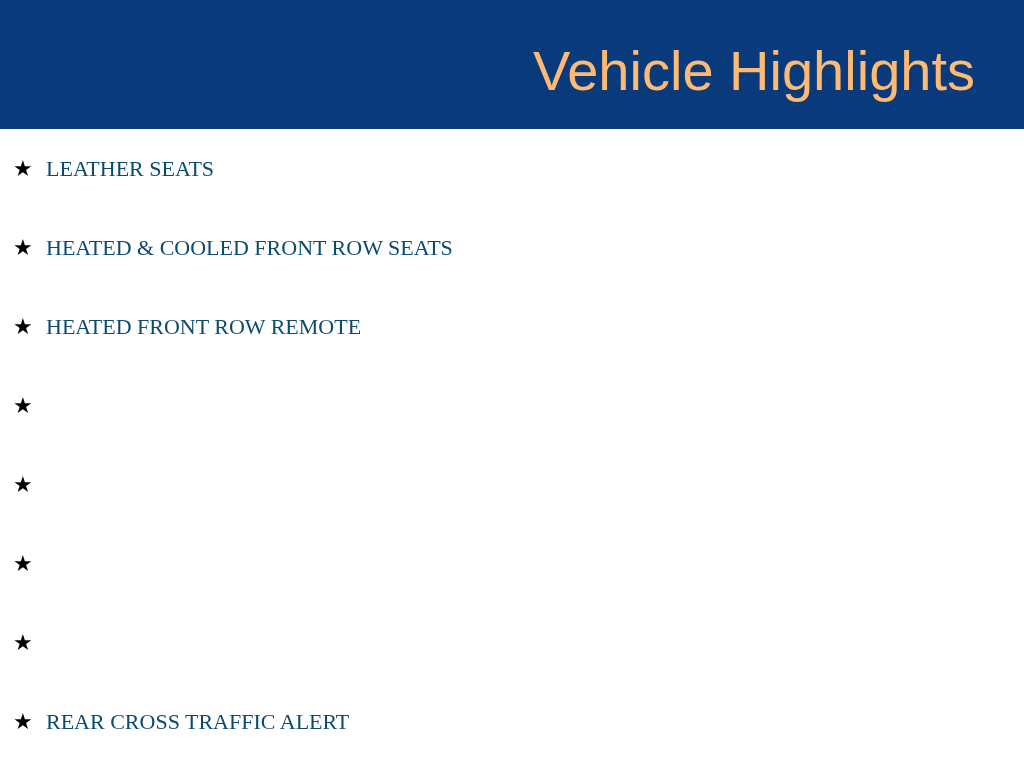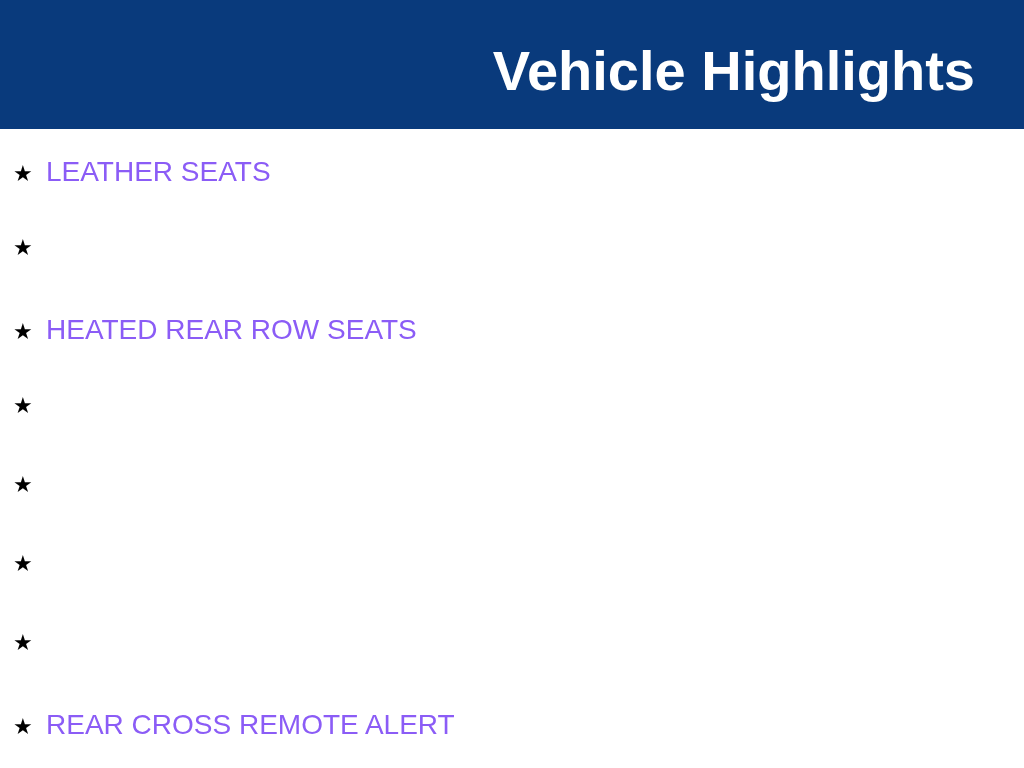--- a/index.html
+++ b/index.html
@@ -28,24 +28,24 @@
     width: 1024px;
     height: 129px;
     background: #093a7c;
     display: flex;
     align-items: center;
     justify-content: flex-end;
     box-sizing: border-box;
     padding-right: 49px;
   }
   .header-title {
-    color: #ffffff;
+    color: #fdba74;
     font-family: "Liberation Sans", sans-serif;
     font-size: 56px;
-    font-weight: 700;
+    font-weight: 400;
     line-height: 1;
     letter-spacing: 0px;
     white-space: nowrap;
     margin-top: 12px;
   }
   
   .highlights-list {
     position: absolute;
     top: 129px;
     left: 0;
@@ -69,23 +69,23 @@
     flex: 0 0 auto;
     width: 33px;
     color: #000000;
     font-size: 22px;
     line-height: 1;
     font-family: "DejaVu Sans", sans-serif;
     display: inline-block;
   }
   .highlight-label {
     flex: 0 1 auto;
-    color: #8b5cf6;
-    font-family: Liberation Sans, sans-serif;
-    font-size: 28px;
+    color: #0c4a6e;
+    font-family: Liberation Serif, serif;
+    font-size: 22px;
     font-weight: 400;
     line-height: 1;
     letter-spacing: 0px;
     white-space: nowrap;
   }
 </style>
 </head>
 <body>
 
 <div class="slide">
@@ -96,43 +96,44 @@
 
   <ul class="highlights-list">
 
     <li class="highlight-item">
       <span class="bullet-star">★</span>
       <span class="highlight-label">LEATHER SEATS</span>
     </li>
 
     <li class="highlight-item">
       <span class="bullet-star">★</span>
+      <span class="highlight-label">HEATED &amp; COOLED FRONT ROW SEATS</span>
     </li>
 
     <li class="highlight-item">
       <span class="bullet-star">★</span>
-      <span class="highlight-label">HEATED REAR ROW SEATS</span>
+      <span class="highlight-label">HEATED FRONT ROW REMOTE</span>
     </li>
 
     <li class="highlight-item">
       <span class="bullet-star">★</span>
     </li>
 
     <li class="highlight-item">
       <span class="bullet-star">★</span>
     </li>
 
     <li class="highlight-item">
       <span class="bullet-star">★</span>
     </li>
 
     <li class="highlight-item">
       <span class="bullet-star">★</span>
     </li>
 
     <li class="highlight-item">
       <span class="bullet-star">★</span>
-      <span class="highlight-label">REAR CROSS REMOTE ALERT</span>
+      <span class="highlight-label">REAR CROSS TRAFFIC ALERT</span>
     </li>
 
   </ul>
 
 </div>
 
 </body></html>

